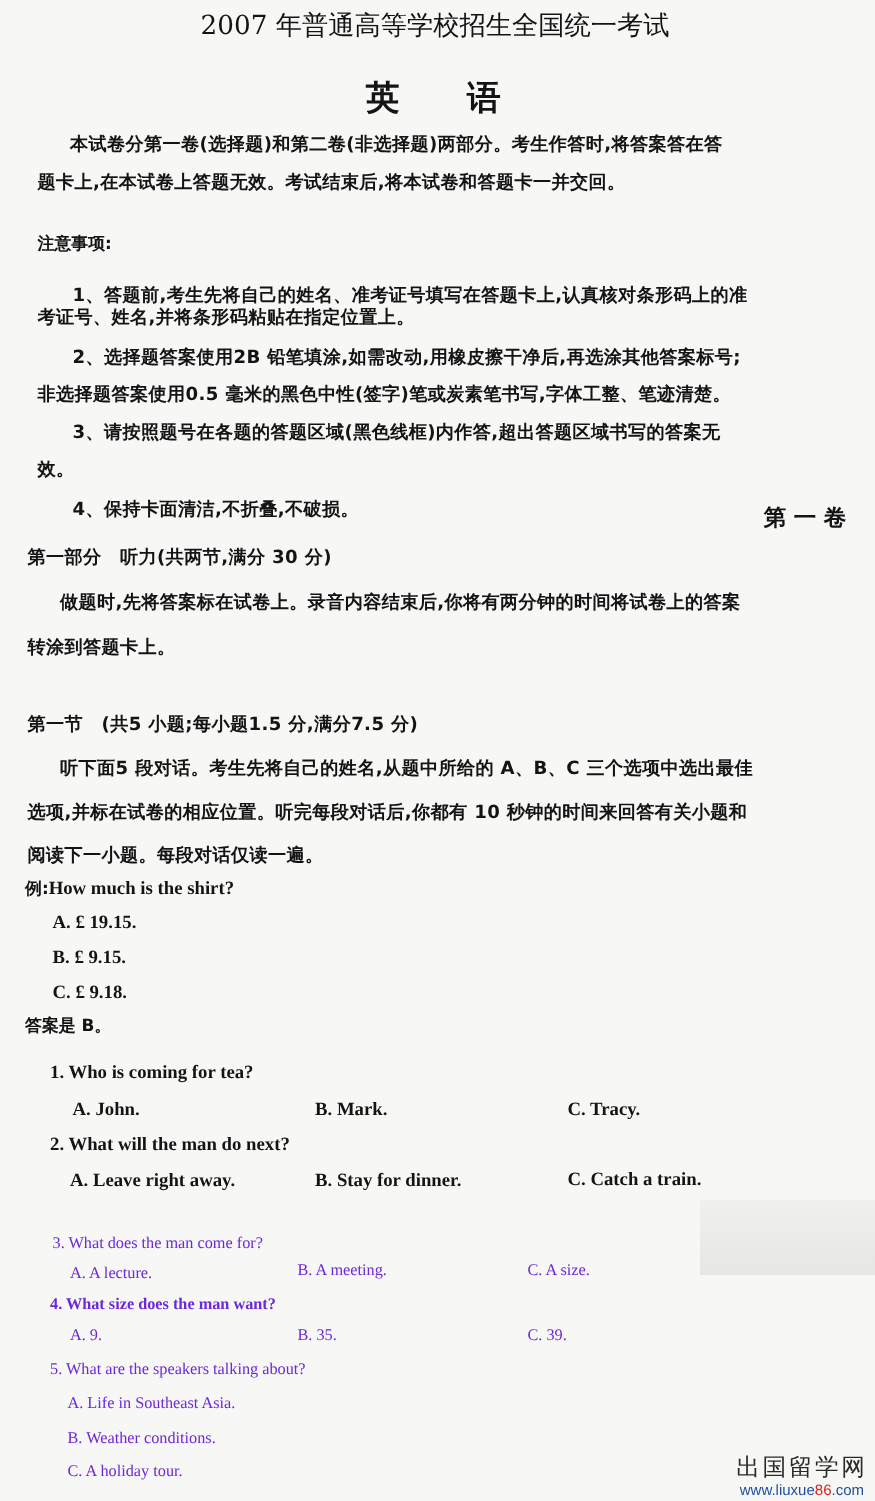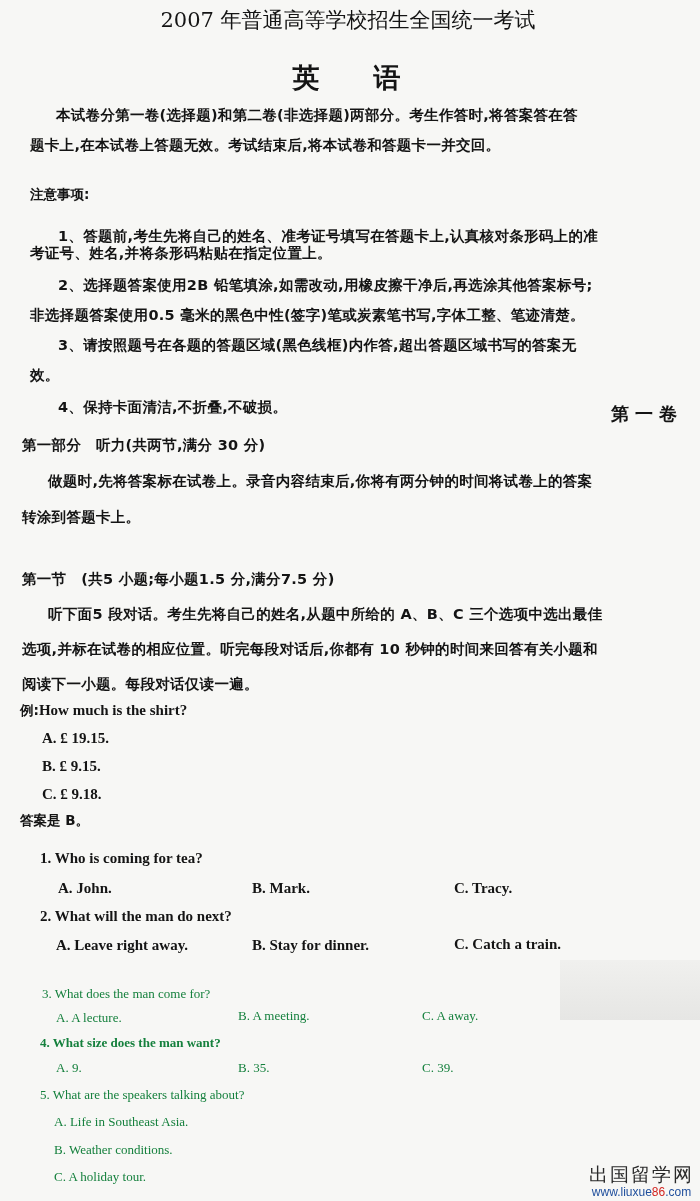--- a/index.html
+++ b/index.html
@@ -13,21 +13,21 @@
   .page { position: absolute; left: 0; top: 0; width: 700px; height: 1201px; }
   .abs { position: absolute; white-space: nowrap; }
   .title { top: 6px; left: 0; width: 696px; text-align: center; font-size: 21px; letter-spacing: 0px; font-family: "DejaVu Serif", serif; }
   .subject { top: 60px; left: 0; width: 645px; text-align: center; font-size: 27px; font-weight: bold; font-family: "DejaVu Sans", sans-serif; margin-left: 24px; }
   .subject span { display: inline-block; }
   .subject .gap { width: 54px; }
   .cn { font-family: "DejaVu Sans", sans-serif; font-weight: bold; font-size: 14.5px; letter-spacing: 0.3px; }
   .cn-sm { font-family: "DejaVu Sans", sans-serif; font-weight: bold; font-size: 13.5px; }
   .vol { top: 402px; left: 0; width: 683px; text-align: right; font-size: 18px; font-weight: bold; font-family: "DejaVu Sans", sans-serif; letter-spacing: 6px; }
   .en { font-family: "Liberation Serif", serif; font-size: 15px; font-weight: bold; }
-  .en-light { font-family: "Liberation Serif", serif; font-size: 13px; font-weight: normal; color: #15803d; }
+  .en-light { font-family: "Liberation Serif", serif; font-size: 13px; font-weight: normal; color: #6d28d9; }
   .wm { position: absolute; right: 6px; bottom: 2px; text-align: center; }
   .wm-top { font-family: "DejaVu Sans", sans-serif; font-size: 19px; color: #2a2a2a; letter-spacing: 2px; line-height: 22px; }
   .wm-bot { font-family: "Liberation Sans", sans-serif; font-size: 12px; font-weight: normal; line-height: 14px; }
   .wm-bot .blue { color: #1f4e9c; }
   .wm-bot .red { color: #d2231f; }
   .shade { position: absolute; left: 560px; top: 960px; width: 140px; height: 60px; background: linear-gradient(180deg, #f0f0ee, #e6e6e4); }
 </style>
 </head>
 <body>
 
@@ -76,21 +76,21 @@
   <div class="abs en" style="top:880px;left:454px;">C.  Tracy.</div>
 
   <div class="abs en" style="top:908px;left:40px;">2. What will the man do next?</div>
   <div class="abs en" style="top:937px;left:56px;">A.  Leave right away.</div>
   <div class="abs en" style="top:937px;left:252px;">B.  Stay for dinner.</div>
   <div class="abs en" style="top:936px;left:454px;">C.  Catch a train.</div>
 
   <div class="abs en-light" style="top:986px;left:42px;">3. What does the man come for?</div>
   <div class="abs en-light" style="top:1010px;left:56px;">A.  A lecture.</div>
   <div class="abs en-light" style="top:1008px;left:238px;">B.  A meeting.</div>
-  <div class="abs en-light" style="top:1008px;left:422px;">C.  A away.</div>
+  <div class="abs en-light" style="top:1008px;left:422px;">C.  A size.</div>
 
   <div class="abs en-light" style="top:1035px;left:40px;font-weight:bold;">4. What size does the man want?</div>
   <div class="abs en-light" style="top:1060px;left:56px;">A.  9.</div>
   <div class="abs en-light" style="top:1060px;left:238px;">B.  35.</div>
   <div class="abs en-light" style="top:1060px;left:422px;">C.  39.</div>
 
   <div class="abs en-light" style="top:1087px;left:40px;">5. What are the speakers talking about?</div>
   <div class="abs en-light" style="top:1114px;left:54px;">A.  Life in Southeast Asia.</div>
   <div class="abs en-light" style="top:1142px;left:54px;">B.  Weather conditions.</div>
   <div class="abs en-light" style="top:1169px;left:54px;">C.  A holiday tour.</div>

